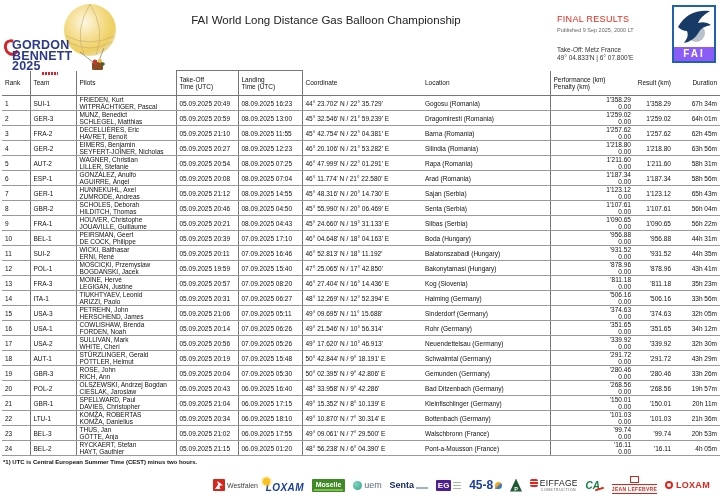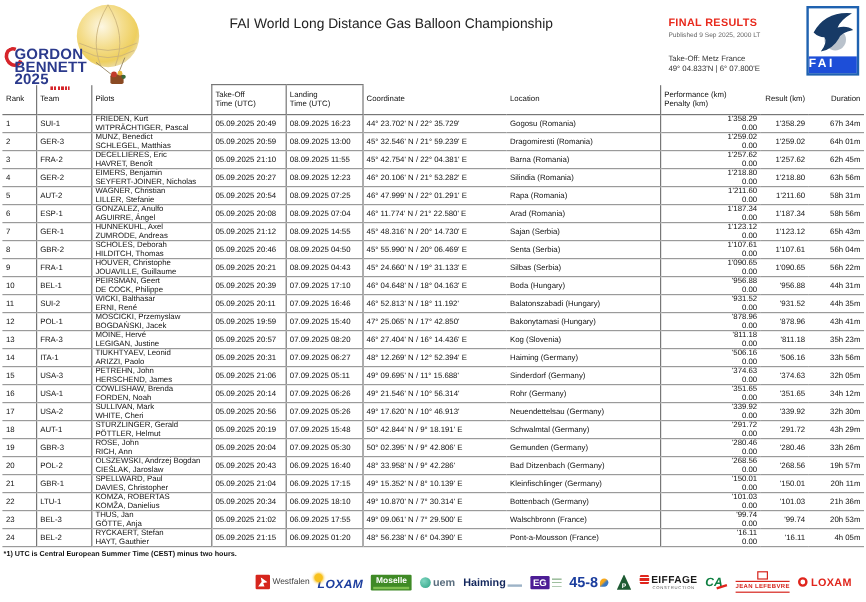--- a/index.html
+++ b/index.html
@@ -19,26 +19,26 @@
   .gb-text { position:absolute; left:4px; top:38px; font-weight:800; color:#2b3a8c; font-size:12.5px; line-height:10.5px; letter-spacing:.2px; }
   .gb-crescent { position:absolute; left:-4px; top:37px; width:9px; height:11px; border:3px solid #d6252b; border-right-color:transparent; border-radius:50%; transform:rotate(-25deg); }
   .gb-sub { position:absolute; left:34px; top:70px; width:16px; height:3px;
     background:repeating-linear-gradient(90deg,#d6252b 0 2px,transparent 2px 3px); }
 
   .titles { position:absolute; left:130px; top:10px; width:392px; text-align:center; }
   .title-main { font-size:13px; font-weight:bold; color:#1a1a1a; }
   .title-sub { font-size:11.5px; font-weight:400; color:#222; margin-top:4px; }
 
   .final-block { position:absolute; left:557px; top:14px; width:118px; }
-  .final-title { color:#e8291c; font-weight:bold; font-size:9px; letter-spacing:.3px; }
+  .final-title { color:#e8291c; font-weight:normal; font-size:9px; letter-spacing:.3px; }
   .final-published { font-size:5.5px; color:#666; margin-top:3px; }
   .final-takeoff { margin-top:13px; font-size:6.5px; color:#333; line-height:8px; white-space:nowrap; }
 
   .fai-logo { position:absolute; left:672px; top:5px; width:44px; height:58px; border:2px solid #1f62b0; background:#fff; box-sizing:border-box; }
-  .fai-strip { position:absolute; left:0; right:0; bottom:0; height:14px; background:#1d4ed8; color:#fff; font-weight:bold; font-size:10px; line-height:14px; letter-spacing:2px; }
+  .fai-strip { position:absolute; left:0; right:0; bottom:0; height:14px; background:#8b5cf6; color:#fff; font-weight:bold; font-size:10px; line-height:14px; text-align:center; letter-spacing:2px; }
   .fai-eagle { position:absolute; left:0; top:0; width:40px; height:40px; }
 
   
   table.results { position:absolute; left:2px; top:70px; width:718px; border-collapse:collapse; table-layout:fixed; font-size:6.5px; line-height:7px; color:#111; }
   table.results td { padding:0 3px; vertical-align:middle; overflow:hidden; white-space:nowrap; }
   thead td { vertical-align:bottom; height:24px; padding-bottom:1px; border-bottom:1px solid #777; font-weight:400; }
   tbody tr { height:14px; }
   tbody td { border-bottom:1px solid #9a9a9a; }
   .bL { border-left:1px solid #777; }
   .bT { border-top:1px solid #777; }
@@ -59,37 +59,37 @@
   .wf-txt { font-size:7px; color:#444; }
 
   .metz { position:relative; padding-top:4px; }
   .metz-sun { position:absolute; left:-3px; top:0; width:7px; height:7px; border-radius:50%; background:#f7c11e; box-shadow:0 0 2px 1px rgba(247,193,30,.8); }
   .metz-txt { font-weight:800; font-style:italic; color:#1c3e9e; font-size:10px; letter-spacing:.4px; }
 
   .mos-box { background:#3f8a26; color:#fff; font-weight:bold; font-size:7px; padding:2px 4px 4px; position:relative; border-radius:1px; }
   .mos-box::after { content:""; position:absolute; left:2px; right:2px; bottom:1px; height:2px; background:#7fbf4f; }
 
   .uem-dot { width:9px; height:9px; border-radius:50%; background:radial-gradient(circle at 35% 35%, #7fd6c0, #2ba183); }
-  .uem-txt { font-size:9px; font-weight:bold; color:#5a6e7f; }
+  .uem-txt { font-size:9px; font-weight:normal; color:#5a6e7f; }
 
   .blaser-txt { font-size:9px; font-weight:800; color:#12265c; }
   .blaser-sub { width:12px; height:2px; background:#9db3c7; align-self:flex-end; margin-bottom:1px; }
 
   .eg-box { background:#4c1d95; color:#fff; font-weight:800; font-size:8px; padding:1px 2px; border-radius:1px; }
   .mini-lines { width:8px; height:7px; background:repeating-linear-gradient(#9fbf9f 0 1px, transparent 1px 3px); }
 
   .e458-txt { font-size:12px; font-weight:800; color:#1c3e9e; }
   .e458-dot { width:7px; height:7px; border-radius:50% 50% 50% 0; background:linear-gradient(135deg,#f7a81b 40%,#3a78c2 60%); }
 
   .prim-shield { width:12px; height:13px; background:#1e5b33; clip-path:polygon(50% 0,100% 100%,0 100%); display:flex; align-items:flex-end; justify-content:center; color:#fff; font-size:5.5px; font-weight:bold; }
 
   .eif { flex-direction:column; align-items:flex-start; gap:0; }
   .eif-row { display:flex; align-items:center; gap:2px; }
   .eif-icon { width:8px; height:8px; border-radius:2px; background:repeating-linear-gradient(#e0251c 0 2px, #fff 2px 3px); }
-  .eif-txt { font-weight:700; font-size:8.5px; color:#1a1a1a; letter-spacing:.3px; }
+  .eif-txt { font-weight:400; font-size:8.5px; color:#1a1a1a; letter-spacing:.3px; }
   .eif-sub { font-size:3.5px; letter-spacing:.6px; color:#555; margin-left:11px; }
 
   .ca-txt { font-weight:800; font-style:italic; font-size:10px; color:#108042; }
   .ca-check { width:9px; height:2px; background:#e0251c; transform:rotate(-18deg); margin-left:-7px; margin-top:7px; }
 
   .jl { flex-direction:column; gap:1px; color:#d6251d; }
   .jl-box { width:7px; height:5px; border:1px solid #d6251d; }
   .jl-txt { font-size:5px; font-weight:bold; letter-spacing:.3px; border-top:1px solid #d6251d; border-bottom:1px solid #d6251d; padding:1px 0; white-space:nowrap; }
 
   .lox { display:flex; align-items:center; }
@@ -637,21 +637,21 @@
       <span class="metz-txt">LOXAM</span>
     </span>
     <span class="sp">
       <span class="mos-box">Moselle</span>
     </span>
     <span class="sp">
       <span class="uem-dot"></span>
       <span class="uem-txt">uem</span>
     </span>
     <span class="sp">
-      <span class="blaser-txt">Haiming</span>
+      <span class="blaser-txt">Senta</span>
       <span class="blaser-sub"></span>
     </span>
     <span class="sp">
       <span class="eg-box">EG</span>
       <span class="mini-lines"></span>
     </span>
     <span class="sp">
       <span class="e458-txt">45-8</span>
       <span class="e458-dot"></span>
     </span>

